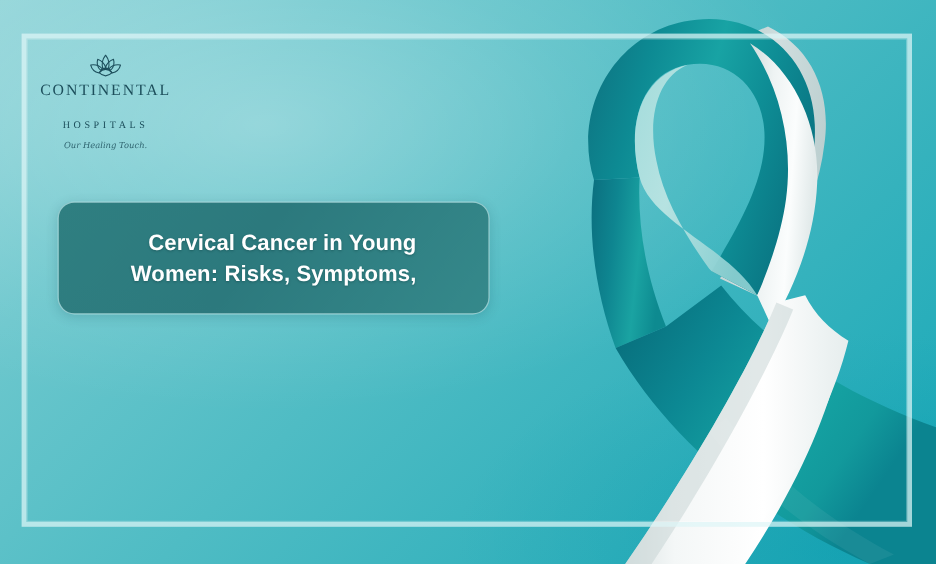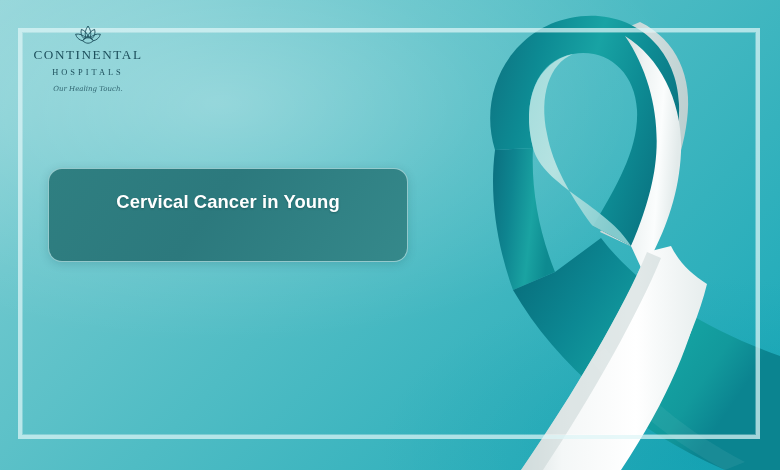--- a/index.html
+++ b/index.html
@@ -31,30 +31,30 @@
     box-sizing:border-box;
     pointer-events:none;
   }
   .frame-inner{
     position:absolute;left:22px;top:32px;width:734px;height:403px;
     border:1px solid rgba(255,255,255,.28);
     box-sizing:border-box;pointer-events:none;
   }
 
   
-  .logo{position:absolute;left:26px;top:24px;width:124px;text-align:center;}
+  .logo{position:absolute;left:26px;top:44px;width:124px;text-align:center;}
   .logo-mark{height:22px;display:flex;align-items:flex-end;justify-content:center;}
   .logo-name{
     font-size:13.2px;letter-spacing:1.55px;color:#1d4f5c;
     font-weight:400;line-height:1;margin-top:2px;
     font-family:"Liberation Serif", serif;
   }
   .logo-sub{
     font-size:8.4px;letter-spacing:3.0px;color:#1d4f5c;
-    font-weight:400;line-height:1;margin-top:8px;
+    font-weight:400;line-height:1;margin-top:20px;
     font-family:"Liberation Serif", serif;
   }
   .logo-tag{
     font-size:7px;color:#1d4f5c;margin-top:8px;line-height:1;
     font-family:"DejaVu Serif", serif;font-style:italic;opacity:.85;
   }
 
   
   .ribbon{position:absolute;left:425px;top:0;width:355px;height:470px;}
 
@@ -173,17 +173,17 @@
       </svg>
     </div>
     <div class="logo-name">CONTINENTAL</div>
     <div class="logo-sub">HOSPITALS</div>
     <div class="logo-tag">Our Healing Touch.</div>
   </div>
 
   <div class="title-card">
     <div class="title-text">
       <span>Cervical Cancer in Young</span><br>
-      <br>
+      <span>Women: Risks, Symptoms,</span><br>
     </div>
   </div>
 
 </div>
 
 </body></html>

